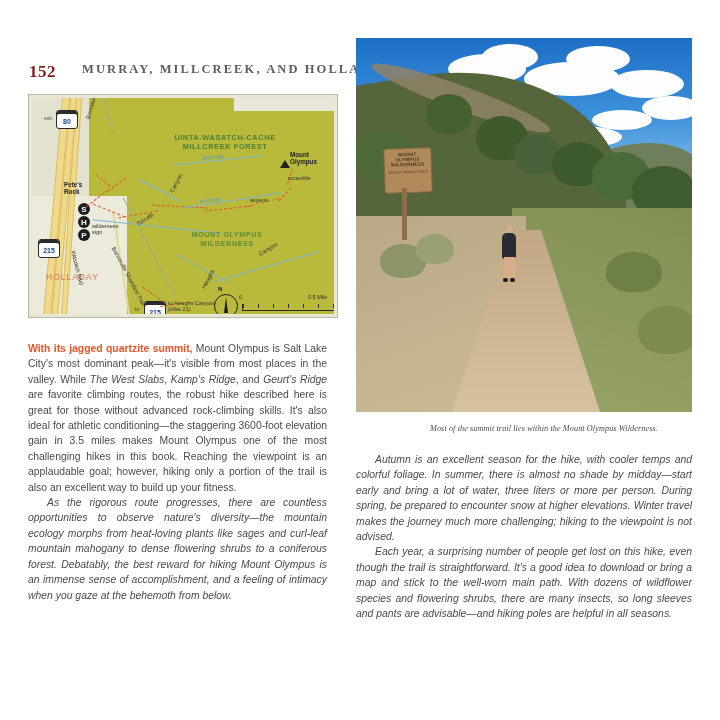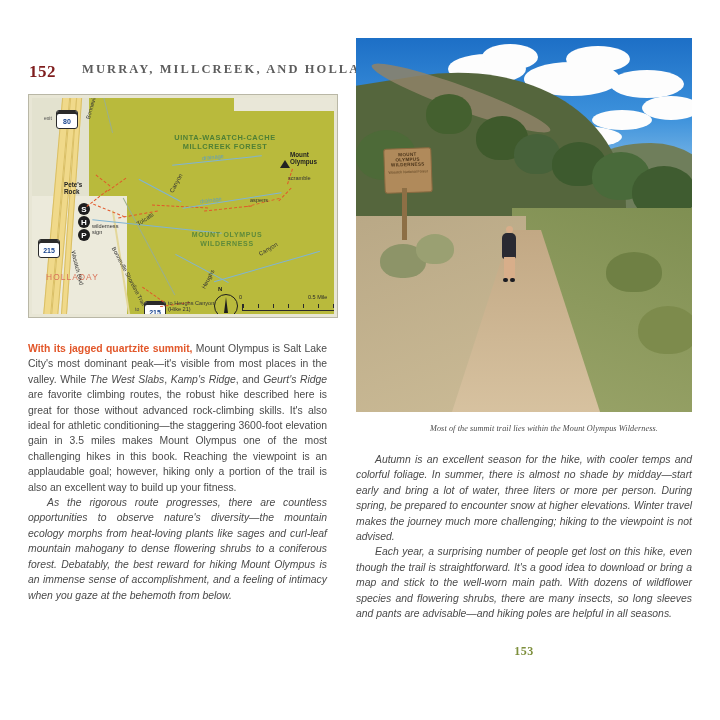--- a/index.html
+++ b/index.html
@@ -344,16 +344,13 @@
     <div class="gap"></div>
     <p><span class="leadin">With its jagged quartzite summit,</span><span> Mount Olympus is Salt Lake City's most dominant peak—it's visible from most places in the valley. While </span><em>The West Slabs</em><span>, </span><em>Kamp's Ridge</em><span>, and </span><em>Geurt's Ridge</em><span> are favorite climbing routes, the robust hike described here is great for those without advanced rock-climbing skills. It's also ideal for athletic conditioning—the staggering 3600-foot elevation gain in 3.5 miles makes Mount Olympus one of the most challenging hikes in this book. Reaching the viewpoint is an applaudable goal; however, hiking only a portion of the trail is also an excellent way to build up your fitness.</span></p>
     <p class="indent">As the rigorous route progresses, there are countless opportunities to observe nature's diversity—the mountain ecology morphs from heat-loving plants like sages and curl-leaf mountain mahogany to dense flowering shrubs to a coniferous forest. Debatably, the best reward for hiking Mount Olympus is an immense sense of accomplishment, and a feeling of intimacy when you gaze at the behemoth from below.</p>
   </div>
 
   <div class="col col-right">
     <p class="indent">Autumn is an excellent season for the hike, with cooler temps and colorful foliage. In summer, there is almost no shade by midday—start early and bring a lot of water, three liters or more per person. During spring, be prepared to encounter snow at higher elevations. Winter travel makes the journey much more challenging; hiking to the viewpoint is not advised.</p>
     <p class="indent">Each year, a surprising number of people get lost on this hike, even though the trail is straightforward. It's a good idea to download or bring a map and stick to the well-worn main path. With dozens of wildflower species and flowering shrubs, there are many insects, so long sleeves and pants are advisable—and hiking poles are helpful in all seasons.</p>
   </div>
 
-  <div class="folio-right">
-    <span>153</span>
-  </div>
 </div>
 
 </body></html>

